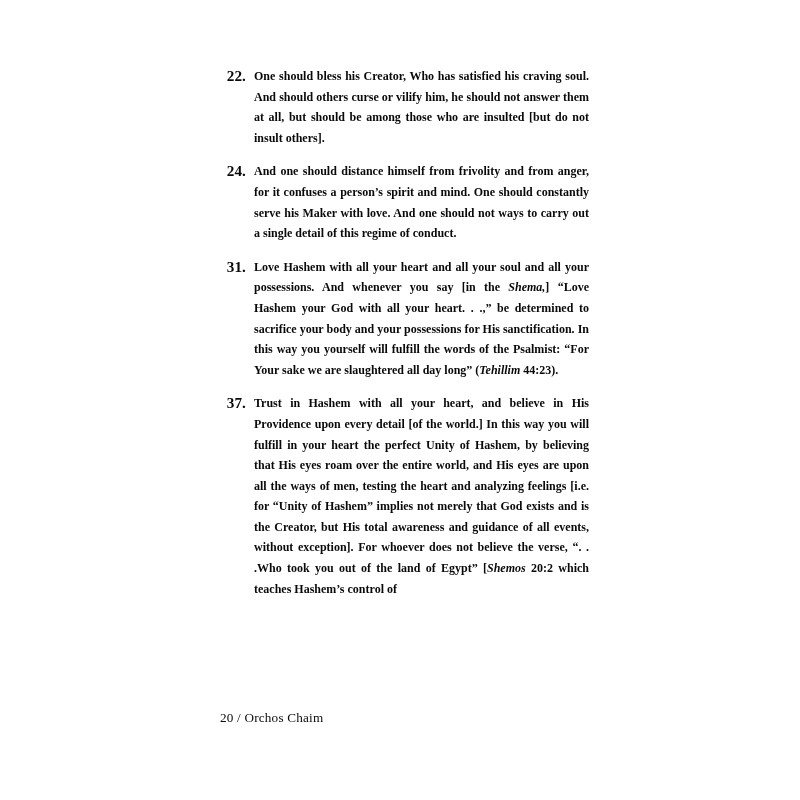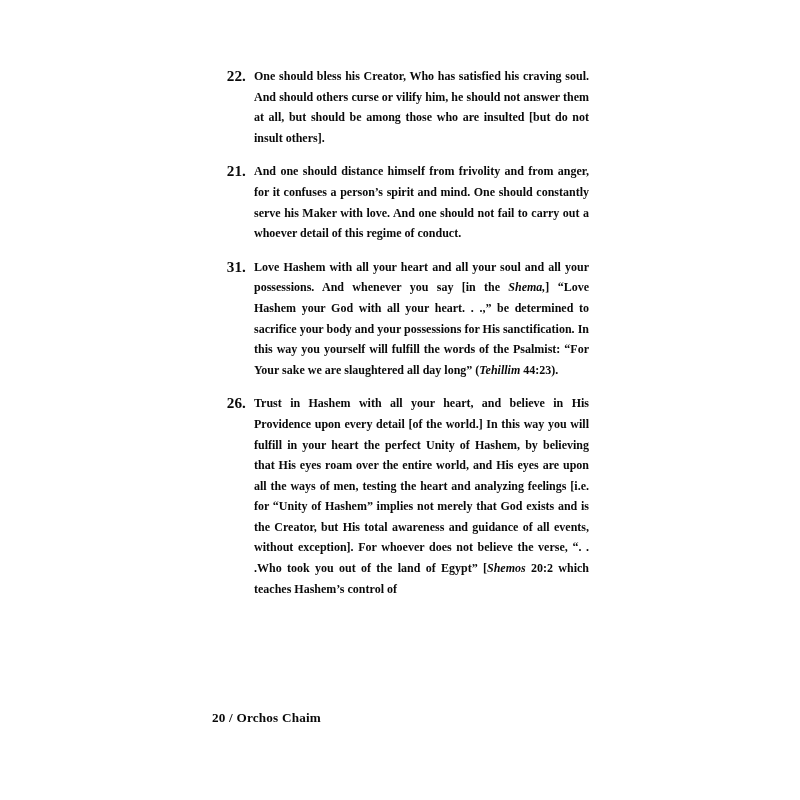--- a/index.html
+++ b/index.html
@@ -63,48 +63,48 @@
     hyphens: none;
     word-spacing: 0px;
   }
 
   
   .para-body i, .ital {
   }
 
   #footer {
     position: absolute;
-    left: 212px;
+    left: 220px;
     top: 710px;
-    font-weight: bold;
+    font-weight: normal;
     font-size: 13.2px;
     line-height: 16px;
     letter-spacing: 0.2px;
     white-space: pre;
   }
 </style>
 </head>
 <body>
 
 <div id="page">
 
   <div id="content">
       <div class="para">
         <div class="para-num">22.</div>
         <div class="para-body"><span>One should bless his Creator, Who has satisfied his craving soul. And should others curse or vilify him, he should not answer them at all, but should be among those who are insulted [but do not insult others].</span></div>
       </div>
       <div class="para">
-        <div class="para-num">21.</div>
-        <div class="para-body"><span>And one should distance himself from frivolity and from anger, for it confuses a person’s spirit and mind. One should constantly serve his Maker with love. And one should not fail to carry out a whoever detail of this regime of conduct.</span></div>
+        <div class="para-num">24.</div>
+        <div class="para-body"><span>And one should distance himself from frivolity and from anger, for it confuses a person’s spirit and mind. One should constantly serve his Maker with love. And one should not ways to carry out a single detail of this regime of conduct.</span></div>
       </div>
       <div class="para">
         <div class="para-num">31.</div>
         <div class="para-body"><span>Love Hashem with all your heart and all your soul and all your possessions. And whenever you say [in the </span><i>Shema,</i><span>] “Love Hashem your God with all your heart. . .,” be determined to sacrifice your body and your possessions for His sanctification. In this way you yourself will fulfill the words of the Psalmist: “For Your sake we are slaughtered all day long” (</span><i>Tehillim</i><span> 44:23).</span></div>
       </div>
       <div class="para">
-        <div class="para-num">26.</div>
+        <div class="para-num">37.</div>
         <div class="para-body"><span>Trust in Hashem with all your heart, and believe in His Providence upon every detail [of the world.] In this way you will fulfill in your heart the perfect Unity of Hashem, by believing that His eyes roam over the entire world, and His eyes are upon all the ways of men, testing the heart and analyzing feelings [i.e. for “Unity of Hashem” implies not merely that God exists and is the Creator, but His total awareness and guidance of all events, without exception]. For whoever does not believe the verse, “. . .Who took you out of the land of Egypt” [</span><i>Shemos</i><span> 20:2 which teaches Hashem’s control of</span></div>
       </div>
     </div>
 
   <div id="footer">20 / Orchos Chaim</div>
 
 </div>
 
 </body></html>

